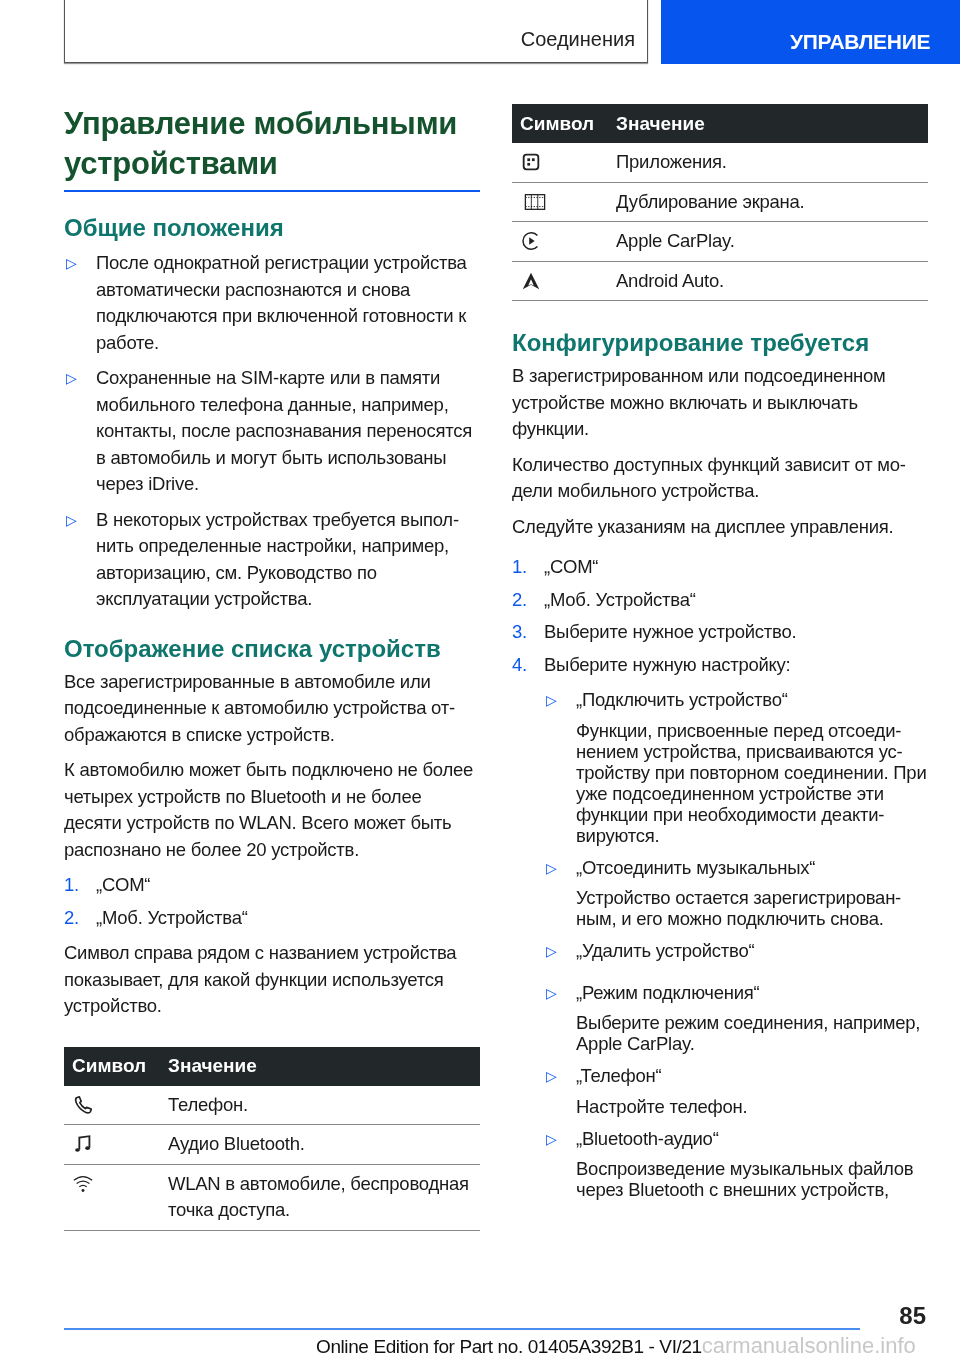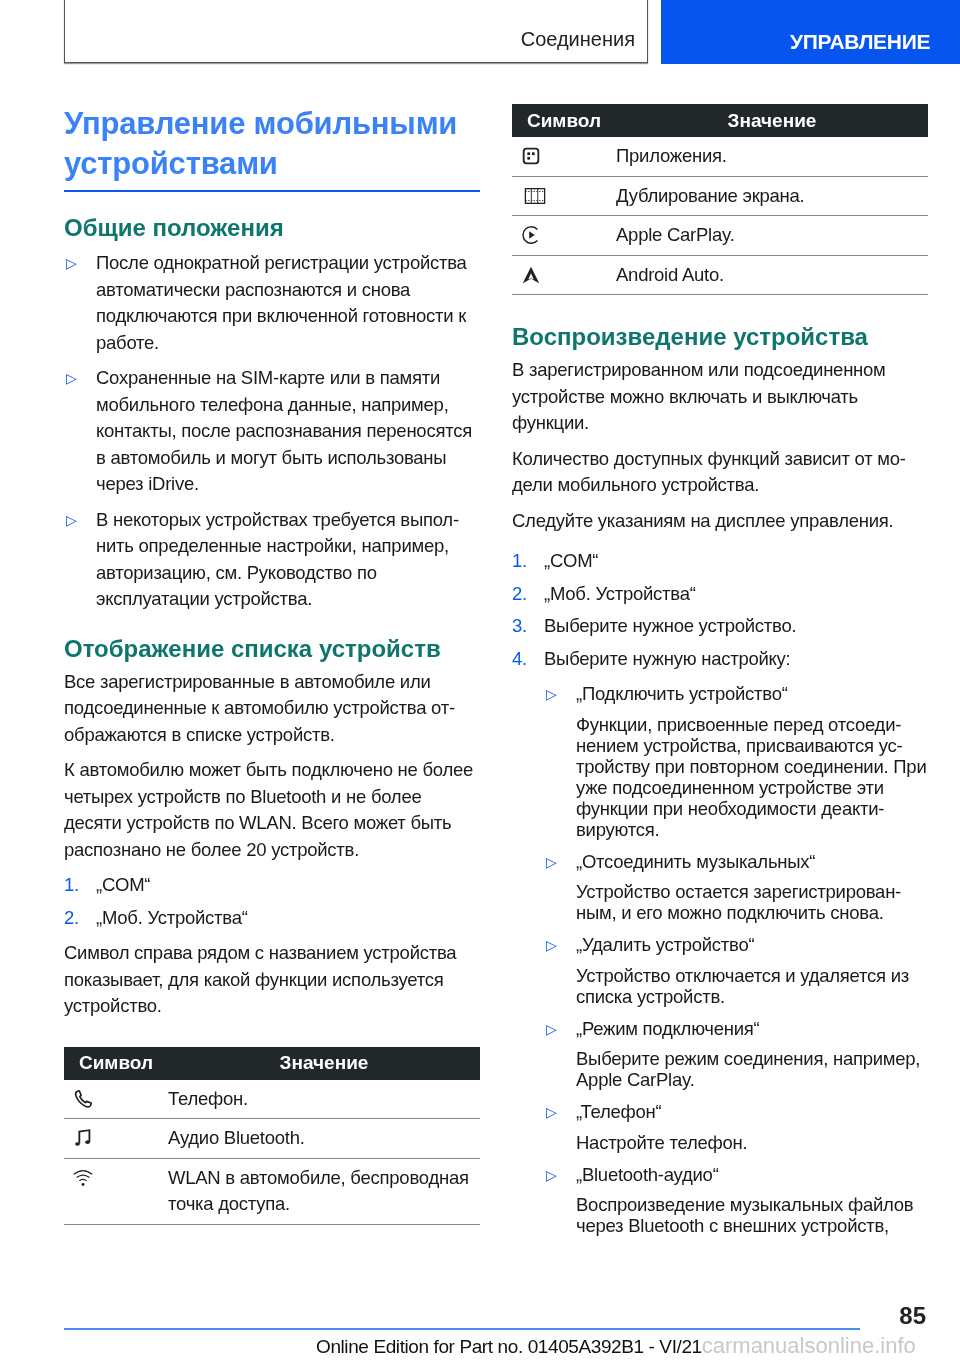--- a/index.html
+++ b/index.html
@@ -9,37 +9,37 @@
               border:1px solid #555; border-top:none; box-sizing:border-box;
               box-shadow:0 1px 1px #999; }
   .tab-left span { position:absolute; right:12px; top:30px; font-size:20px; color:#222; }
   .tab-right { position:absolute; left:661px; top:0; width:299px; height:64px; background:#0655ee; }
   .tab-right span { position:absolute; left:129px; top:30px; font-size:21px; font-weight:bold; color:#fff; letter-spacing:-0.3px; }
 
   .col { position:absolute; width:416px; }
   .col-left { left:64px; top:104px; }
   .col-right { left:512px; top:104px; }
 
-  h1 { margin:0; font-size:31px; line-height:40px; color:#3b82f6; font-weight:bold; letter-spacing:-0.2px; }
+  h1 { margin:0; font-size:31px; line-height:40px; color:#14532d; font-weight:bold; letter-spacing:-0.2px; }
   .h1-rule { border-bottom:2px solid #0a58f0; padding-bottom:6px; }
   h2 { margin:0; font-size:24px; line-height:32px; color:#0f766e; font-weight:bold; }
   p { margin:0; font-size:18.5px; line-height:26.5px; letter-spacing:-0.25px; }
   .gap { height:9px; }
 
   .bul { position:relative; padding-left:32px; font-size:18.5px; line-height:26.5px; letter-spacing:-0.25px; }
   .bul .tri { position:absolute; left:2px; top:0; color:#0a58f0; font-size:14px; }
   .num { position:relative; padding-left:32px; font-size:18.5px; line-height:26.5px; letter-spacing:-0.25px; }
   .num .n { position:absolute; left:0; top:0; color:#0a58f0; }
   .sub { position:relative; padding-left:64px; font-size:18.5px; line-height:26.5px; letter-spacing:-0.25px; }
   .sub .tri { position:absolute; left:34px; top:0; color:#0a58f0; font-size:14px; }
   .sub-desc { padding-left:64px; font-size:18.5px; line-height:21px; letter-spacing:-0.25px; }
 
   table.sym { width:100%; border-collapse:collapse; }
-  table.sym th { background:#22272a; color:#fff; text-align:center; font-size:19px; font-weight:bold;
-                 height:33px; padding:0 0 0 8px; }
+  table.sym th { background:#22272a; color:#fff; text-align:left; font-size:19px; font-weight:bold;
+                 height:39px; padding:0 0 0 8px; }
   table.sym th.c2 { padding-left:8px; }
   table.sym td { font-size:18.5px; line-height:26.5px; letter-spacing:-0.25px; border-bottom:1.5px solid #888;
                  padding:6px 0 6px 8px; vertical-align:top; }
   table.sym td.ic { width:88px; padding-top:8px; }
   table.sym td.ic svg { width:22px; height:22px; display:block; }
 
   .footer-rule { position:absolute; left:64px; top:1328px; width:796px; height:2px; background:#4b8cf0; }
   .page-num { position:absolute; right:34px; top:1302px; font-size:24px; font-weight:bold; color:#222; }
   .footer-text { position:absolute; left:316px; top:1333px; font-size:19px; color:#111; letter-spacing:-0.4px; white-space:nowrap; }
   .footer-text .wm { color:#c8c8c8; font-size:22px; letter-spacing:0; }
@@ -171,21 +171,21 @@
                 <path d="M12 3 L21 21 L12 16 L3 21 Z" fill="#222"></path>
                 <path d="M12 10 L15 17 L12 15.5 L9 17 Z" fill="#fff"></path>
               </svg>
         </span></td>
         <td>Android Auto.</td>
       </tr>
     </tbody>
   </table>
 
   <div style="height:26px"></div>
-  <h2>Воспроизведение устройства</h2>
+  <h2>Конфигурирование требуется</h2>
   <div style="height:4px"></div>
   <p>В зарегистрированном или подсоединенном устройстве можно включать и выключать функции.</p>
   <div class="gap"></div>
   <p>Количество доступных функций зависит от мо­дели мобильного устройства.</p>
   <div class="gap"></div>
   <p>Следуйте указаниям на дисплее управления.</p>
   <div style="height:14px"></div>
   <div class="num"><span class="n">1.</span><span>„COM“</span></div>
   <div style="height:6px"></div>
   <div class="num"><span class="n">2.</span><span>„Моб. Устройства“</span></div>
@@ -198,21 +198,20 @@
   <div class="sub"><span class="tri">▷</span><span>„Подключить устройство“</span></div>
   <div style="height:6px"></div>
   <div class="sub-desc">Функции, присвоенные перед отсоеди­нением устройства, присваиваются ус­тройству при повторном соединении. При уже подсоединенном устройстве эти функции при необходимости деакти­вируются.</div>
   <div class="gap"></div>
   <div class="sub"><span class="tri">▷</span><span>„Отсоединить музыкальных“</span></div>
   <div style="height:6px"></div>
   <div class="sub-desc">Устройство остается зарегистрирован­ным, и его можно подключить снова.</div>
   <div class="gap"></div>
   <div class="sub"><span class="tri">▷</span><span>„Удалить устройство“</span></div>
   <div style="height:6px"></div>
-  <div class="sub-desc">Устройство отключается и удаляется из списка устройств.</div>
   <div class="gap"></div>
   <div class="sub"><span class="tri">▷</span><span>„Режим подключения“</span></div>
   <div style="height:6px"></div>
   <div class="sub-desc">Выберите режим соединения, например, Apple CarPlay.</div>
   <div class="gap"></div>
   <div class="sub"><span class="tri">▷</span><span>„Телефон“</span></div>
   <div style="height:6px"></div>
   <div class="sub-desc">Настройте телефон.</div>
   <div class="gap"></div>
   <div class="sub"><span class="tri">▷</span><span>„Bluetooth-аудио“</span></div>

